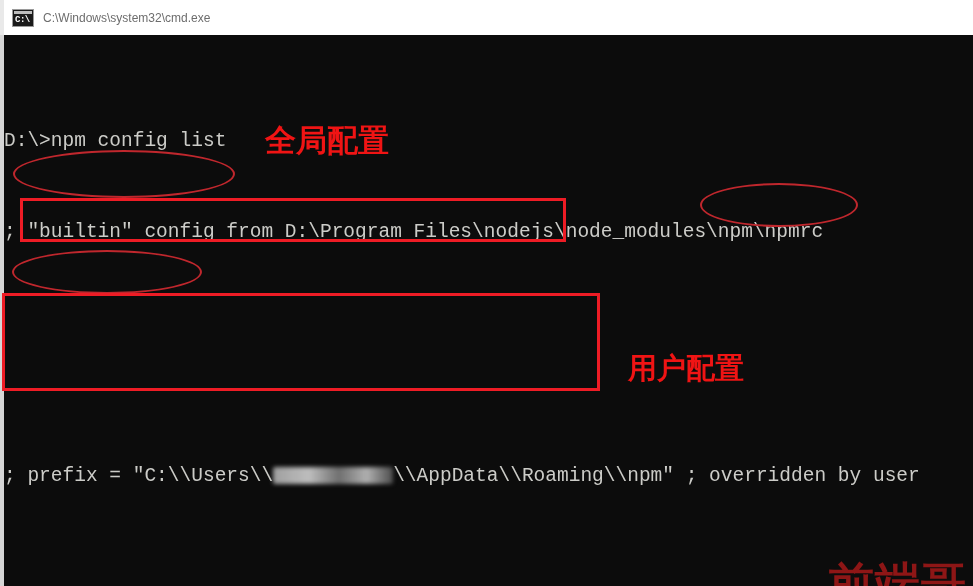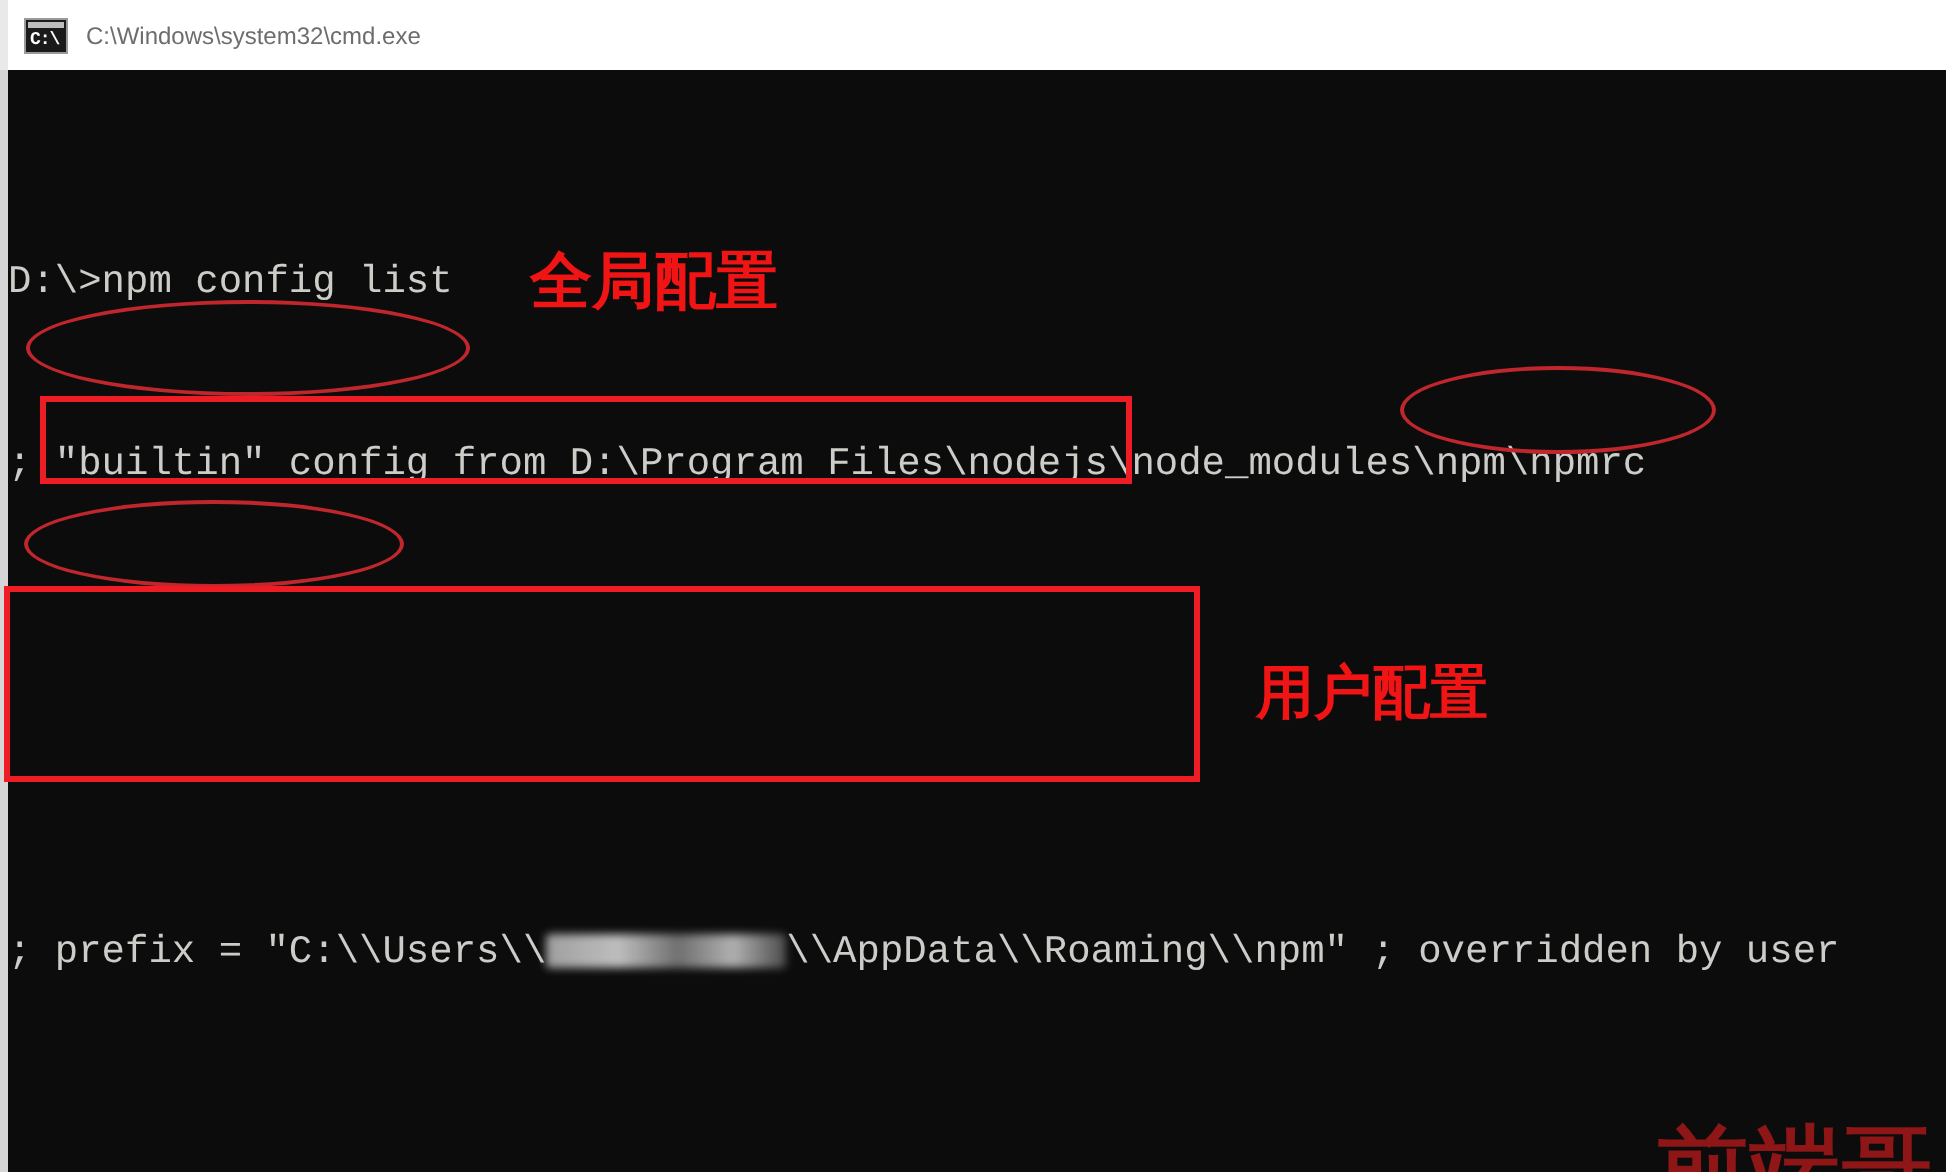--- a/index.html
+++ b/index.html
@@ -140,21 +140,21 @@
     background: transparent;
   }
   .anno-cn {
     position: absolute;
     color: #f01414;
     font-family: Liberation Serif, serif;
     font-weight: bold;
     white-space: nowrap;
   }
   #anno-global-label { font-size: 31px; }
-  #anno-user-label   { font-size: 29px; }
+  #anno-user-label   { font-size: 29px; margin-top: 22px; }
 
   
   #watermark-brand {
     position: absolute;
     right: 6px;
     top: 519px;
     color: #8e1616;
     font-family: "DejaVu Sans", sans-serif;
     font-size: 45px;
     font-weight: bold;

